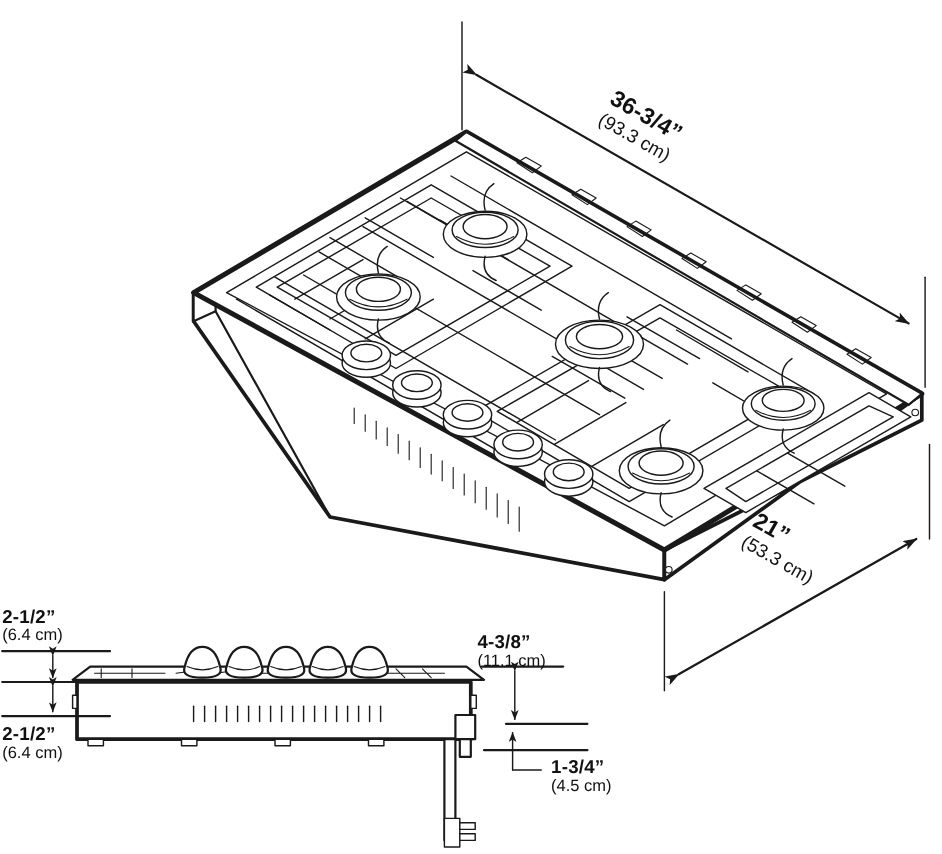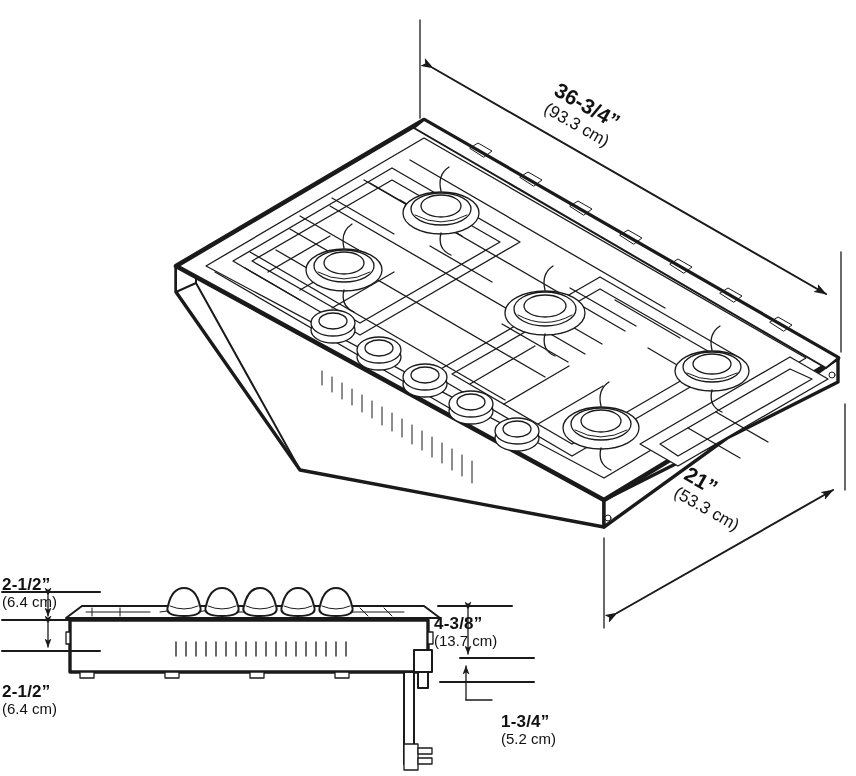--- a/index.html
+++ b/index.html
@@ -40,37 +40,37 @@
   }
   .dim-in{
     font-weight:bold;
     font-size:21px;
     letter-spacing:0.2px;
   }
   .dim-cm{
     font-weight:normal;
     font-size:17px;
   }
-  .small .dim-in{font-size:17px;margin-top:24px;}
+  .small .dim-in{font-size:17px;}
   .small .dim-cm{font-size:15px;}
 
   
   #lbl-width{
     left:562px;top:78px;
     transform:rotate(29.5deg);
     transform-origin:left top;
   }
   #lbl-depth{
     left:692px;top:462px;
     transform:rotate(29.5deg);
     transform-origin:left top;
   }
   #lbl-top-left{left:2px;top:551px;}
   #lbl-bot-left{left:2px;top:658px;}
-  #lbl-right-top{left:434px;top:590px;}
+  #lbl-right-top{left:434px;top:574px;}
   #lbl-right-bot{left:501px;top:688px;}
 </style>
 </head>
 <body>
 
 <div id="stage">
 
   <svg class="draw" viewBox="0 0 856 776" xmlns="http://www.w3.org/2000/svg">
 
     <defs>
@@ -377,21 +377,21 @@
     <div class="dim-cm">(6.4 cm)</div>
   </div>
 
   <div class="dimlabel small" id="lbl-bot-left">
     <div class="dim-in">2-1/2”</div>
     <div class="dim-cm">(6.4 cm)</div>
   </div>
 
   <div class="dimlabel small" id="lbl-right-top">
     <div class="dim-in">4-3/8”</div>
-    <div class="dim-cm">(13.7 cm)</div>
+    <div class="dim-cm">(11.1 cm)</div>
   </div>
 
   <div class="dimlabel small" id="lbl-right-bot">
     <div class="dim-in">1-3/4”</div>
-    <div class="dim-cm">(5.2 cm)</div>
+    <div class="dim-cm">(4.5 cm)</div>
   </div>
 
 </div>
 
 </body></html>

